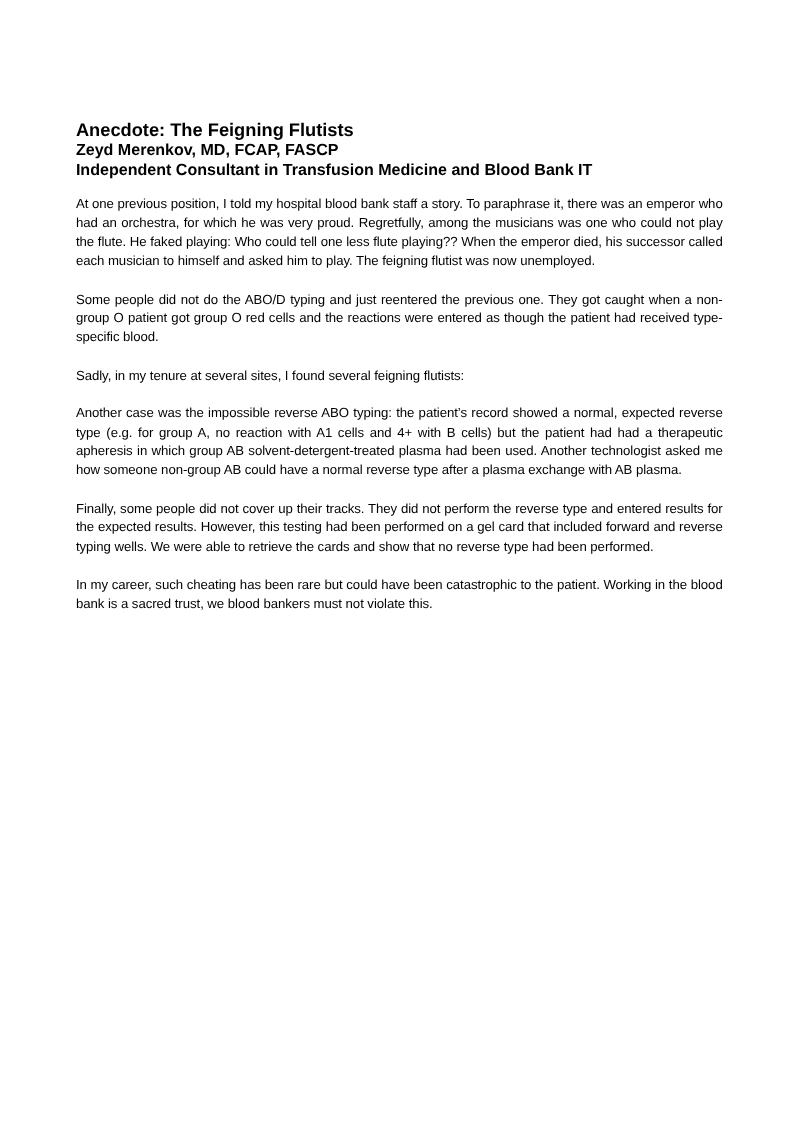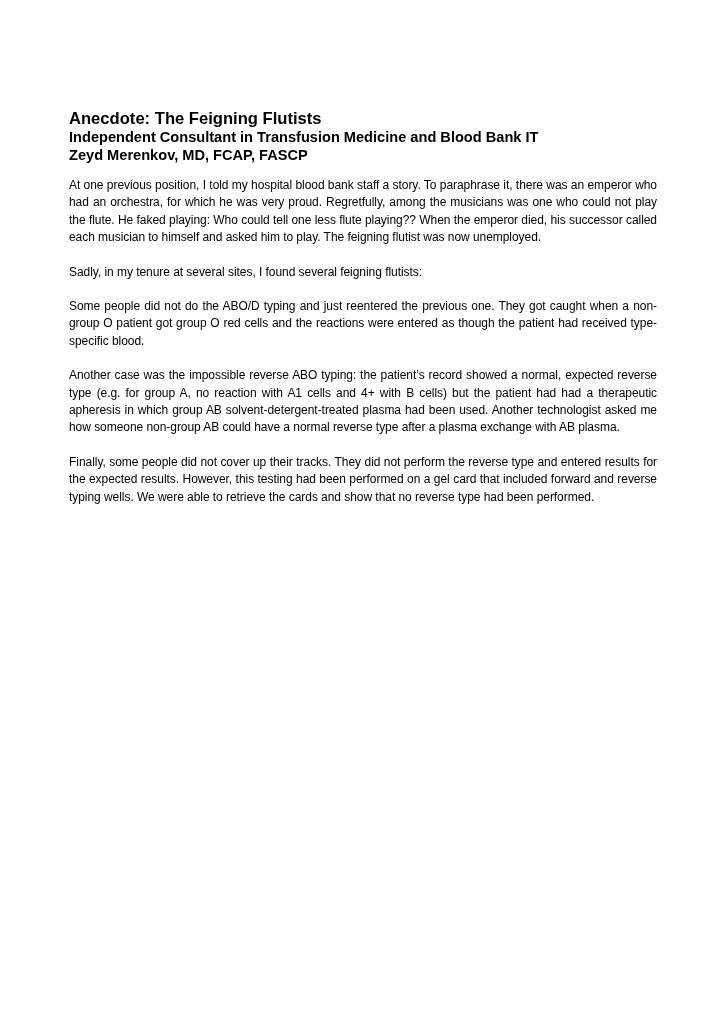--- a/index.html
+++ b/index.html
@@ -45,23 +45,24 @@
       margin: 0 0 17px 0;
       letter-spacing: -0.05px;
     }
   </style>
 </head>
 <body>
 
 <div class="page">
   <div class="header">
     <p class="heading title">Anecdote:  The Feigning Flutists</p>
+    <p class="heading author">Zeyd Merenkov, MD, FCAP, FASCP</p>
     <p class="heading affiliation">Independent Consultant in Transfusion Medicine and Blood Bank IT</p>
-    <p class="heading author">Zeyd Merenkov, MD, FCAP, FASCP</p>
   </div>
   <div class="body">
     <p class="para">At one previous position, I told my hospital blood bank staff a story.  To paraphrase it, there was an emperor who had an orchestra, for which he was very proud.  Regretfully, among the musicians was one who could not play the flute.  He faked playing:  Who could tell one less flute playing??  When the emperor died, his successor called each musician to himself and asked him to play.  The feigning flutist was now unemployed.</p>
+    <p class="para">Some people did not do the ABO/D typing and just reentered the previous one.  They got caught when a non-group O patient got group O red cells and the reactions were entered as though the patient had received type-specific blood.</p>
     <p class="para">Sadly, in my tenure at several sites, I found several feigning flutists:</p>
-    <p class="para">Some people did not do the ABO/D typing and just reentered the previous one.  They got caught when a non-group O patient got group O red cells and the reactions were entered as though the patient had received type-specific blood.</p>
     <p class="para">Another case was the impossible reverse ABO typing:  the patient’s record showed a normal, expected reverse type (e.g. for group A, no reaction with A1 cells and 4+ with B cells) but the patient had had a therapeutic apheresis in which group AB solvent-detergent-treated plasma had been used.  Another technologist asked me how someone non-group AB could have a normal reverse type after a plasma exchange with AB plasma.</p>
     <p class="para">Finally, some people did not cover up their tracks.  They did not perform the reverse type and entered results for the expected results.  However, this testing had been performed on a gel card that included forward and reverse typing wells.  We were able to retrieve the cards and show that no reverse type had been performed.</p>
+    <p class="para">In my career, such cheating has been rare but could have been catastrophic to the patient.  Working in the blood bank is a sacred trust, we blood bankers must not violate this.</p>
   </div>
 </div>
 
 </body></html>

